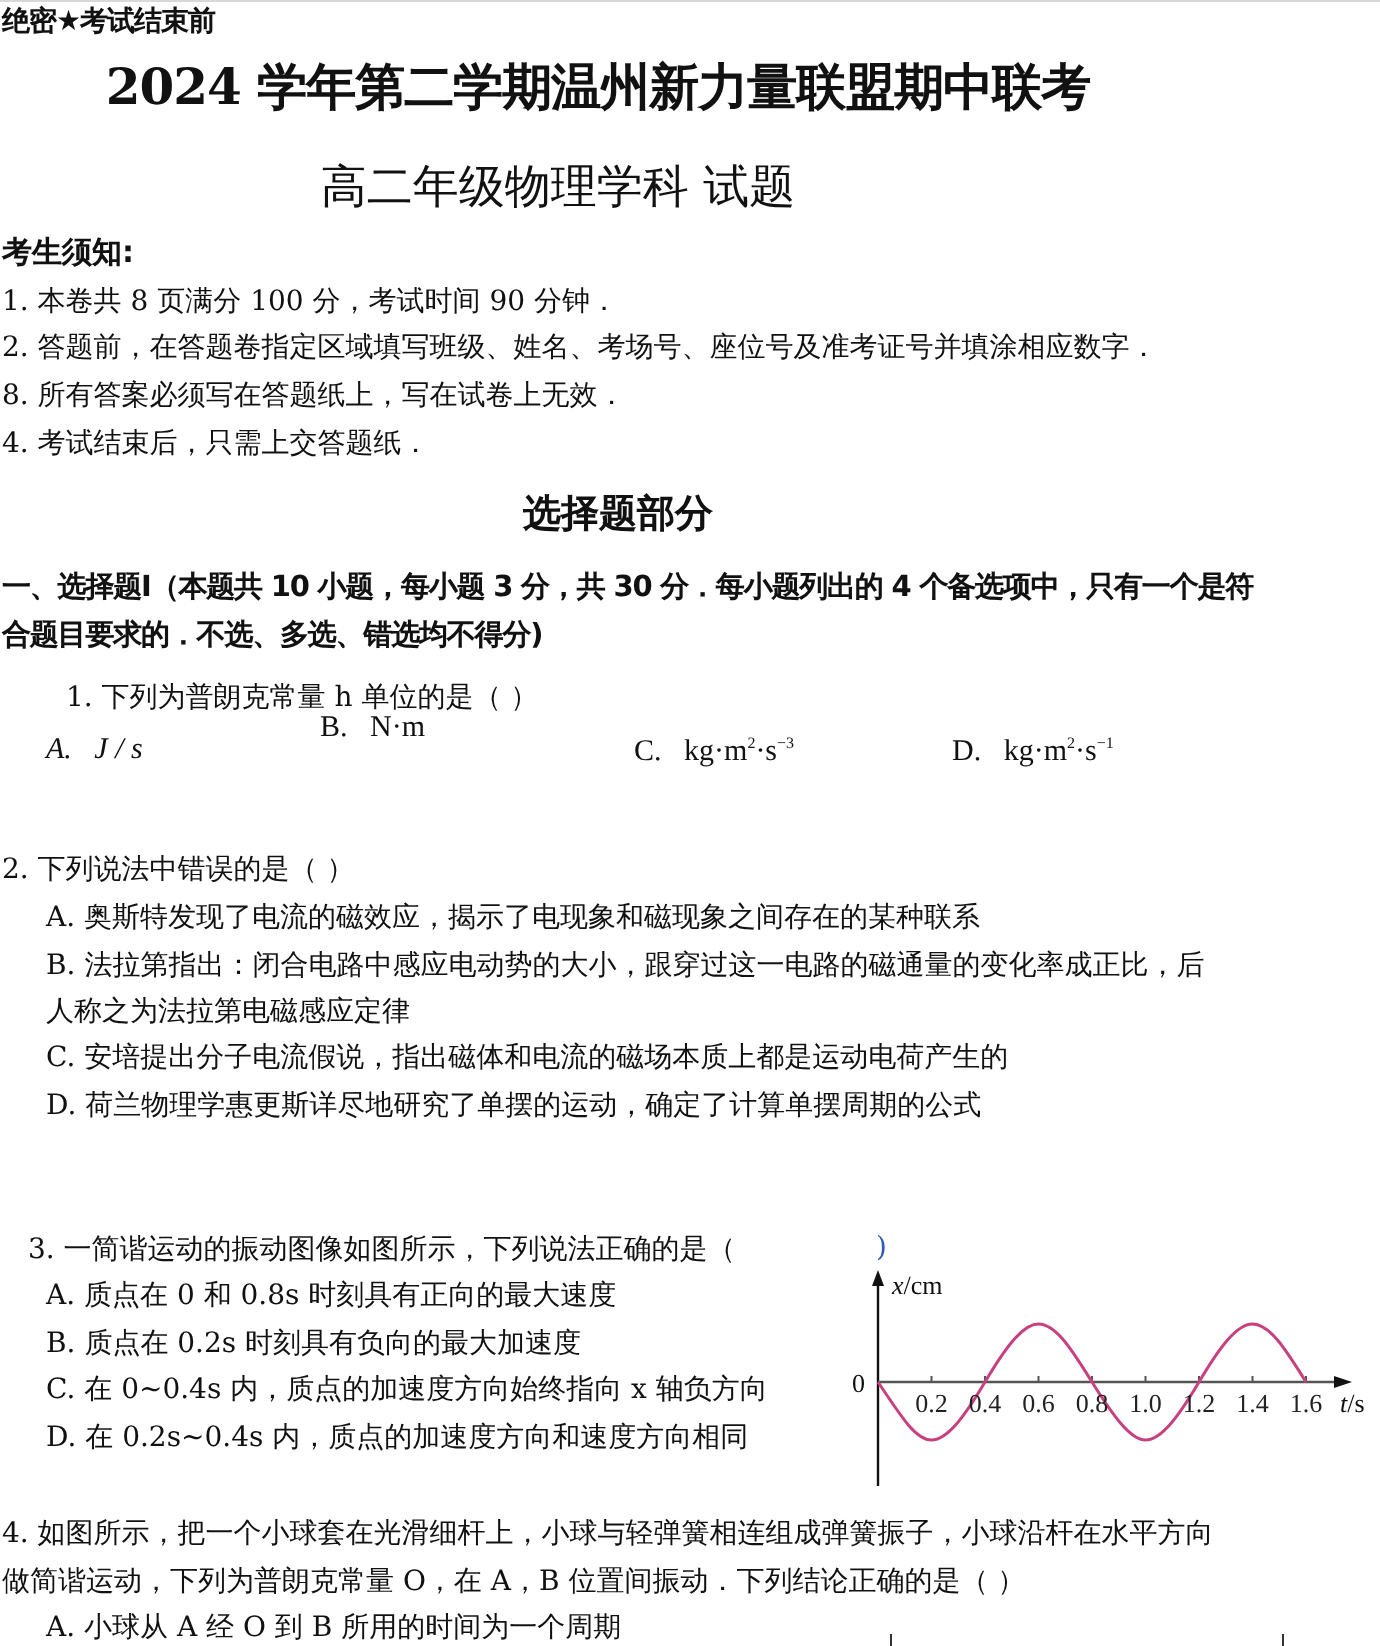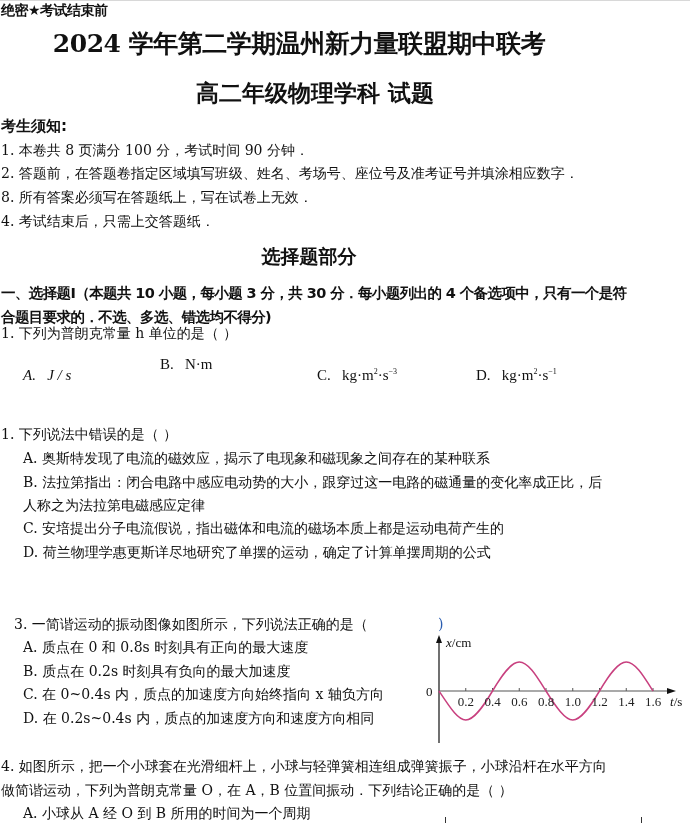--- a/index.html
+++ b/index.html
@@ -5,21 +5,21 @@
   html, body { margin: 0; padding: 0; }
   body {
     width: 690px; height: 823px; overflow: hidden; background: #ffffff;
     font-family: "Liberation Serif", "DejaVu Serif", serif; color: #111;
     position: relative;
   }
   .topline { position: absolute; left: 0; top: 0; width: 690px; height: 1px; background: #d8d8d8; }
   .abs { position: absolute; white-space: nowrap; }
   .confidential { left: 1px; top: 2px; font-size: 14px; font-weight: bold; font-family: "DejaVu Sans", sans-serif; letter-spacing: -0.5px; }
   .title { left: 0; width: 598px; text-align: center; top: 27px; font-size: 25px; font-weight: bold; font-family: "DejaVu Serif", serif; letter-spacing: -0.5px; }
-  .subtitle { left: 0; width: 558px; text-align: center; top: 78px; font-size: 23px; font-weight: bold; font-family: "DejaVu Serif", serif; margin-left: 36px; }
+  .subtitle { left: 0; width: 558px; text-align: center; top: 78px; font-size: 23px; font-weight: normal; font-family: "DejaVu Serif", serif; }
   .notice-head { left: 1px; top: 117px; font-size: 15px; font-weight: bold; font-family: "DejaVu Sans", sans-serif; }
   .line { font-size: 14px; font-family: "DejaVu Serif", serif; }
   .section { left: 0; width: 618px; text-align: center; top: 244px; font-size: 19px; font-weight: bold; font-family: "DejaVu Serif", serif; }
   .bold-line { font-size: 14.5px; font-weight: bold; font-family: "DejaVu Sans", sans-serif; letter-spacing: -0.6px; }
   sup { font-size: 8px; vertical-align: 6px; }
   .opt { font-size: 15px; font-family: "Liberation Serif", serif; }
   .graph { position: absolute; left: 420px; top: 630px; }
 </style>
 </head>
 <body>
@@ -34,39 +34,39 @@
 <div class="abs line" style="left:1px;top:142px;">1.  本卷共 8 页满分 100 分，考试时间 90 分钟．</div>
 <div class="abs line" style="left:1px;top:165px;">2.  答题前，在答题卷指定区域填写班级、姓名、考场号、座位号及准考证号并填涂相应数字．</div>
 <div class="abs line" style="left:1px;top:189px;">8.  所有答案必须写在答题纸上，写在试卷上无效．</div>
 <div class="abs line" style="left:1px;top:213px;">4.  考试结束后，只需上交答题纸．</div>
 
 <div class="abs section">选择题部分</div>
 
 <div class="abs bold-line" style="left:1px;top:284px;">一、选择题Ⅰ（本题共 10 小题，每小题 3 分，共 30 分．每小题列出的 4 个备选项中，只有一个是符</div>
 <div class="abs bold-line" style="left:1px;top:308px;">合题目要求的．不选、多选、错选均不得分)</div>
 
-<div class="abs line" style="left:1px;top:325px;">1.  下列为普朗克常量 h 单位的是（      ）</div>
+<div class="abs line" style="left:1px;top:340px;padding-left:32px;">1.  下列为普朗克常量 h 单位的是（      ）</div>
 <div class="abs opt" style="left:23px;top:367px;font-style:italic;">
   <span>A.</span>&nbsp;&nbsp;
   <span>J / s</span>
 </div>
 <div class="abs opt" style="left:160px;top:356px;">
   <span>B.</span>&nbsp;&nbsp;
   <span>N·m</span>
 </div>
 <div class="abs opt" style="left:317px;top:367px;">
   <span>C.</span>&nbsp;&nbsp;
   <span>kg·m</span><sup>2</sup><span>·s</span><sup>−3</sup>
 </div>
 <div class="abs opt" style="left:476px;top:367px;">
   <span>D.</span>&nbsp;&nbsp;
   <span>kg·m</span><sup>2</sup><span>·s</span><sup>−1</sup>
 </div>
 
-<div class="abs line" style="left:1px;top:426px;">1.  下列说法中错误的是（      ）</div>
+<div class="abs line" style="left:1px;top:426px;">2.  下列说法中错误的是（      ）</div>
 <div class="abs line" style="left:23px;top:450px;">A.  奥斯特发现了电流的磁效应，揭示了电现象和磁现象之间存在的某种联系</div>
 <div class="abs line" style="left:23px;top:474px;">B.  法拉第指出：闭合电路中感应电动势的大小，跟穿过这一电路的磁通量的变化率成正比，后</div>
 <div class="abs line" style="left:23px;top:497px;">人称之为法拉第电磁感应定律</div>
 <div class="abs line" style="left:23px;top:520px;">C.  安培提出分子电流假说，指出磁体和电流的磁场本质上都是运动电荷产生的</div>
 <div class="abs line" style="left:23px;top:544px;">D.  荷兰物理学惠更斯详尽地研究了单摆的运动，确定了计算单摆周期的公式</div>
 
 <div class="abs line" style="left:1px;top:616px;padding-left:13px;">3.  一简谐运动的振动图像如图所示，下列说法正确的是（</div>
 <div class="abs line" style="left:438px;top:616px;color:#2a5db0;">)</div>
 <div class="abs line" style="left:23px;top:639px;">A.  质点在 0 和 0.8s 时刻具有正向的最大速度</div>
 <div class="abs line" style="left:23px;top:663px;">B.  质点在 0.2s 时刻具有负向的最大加速度</div>

